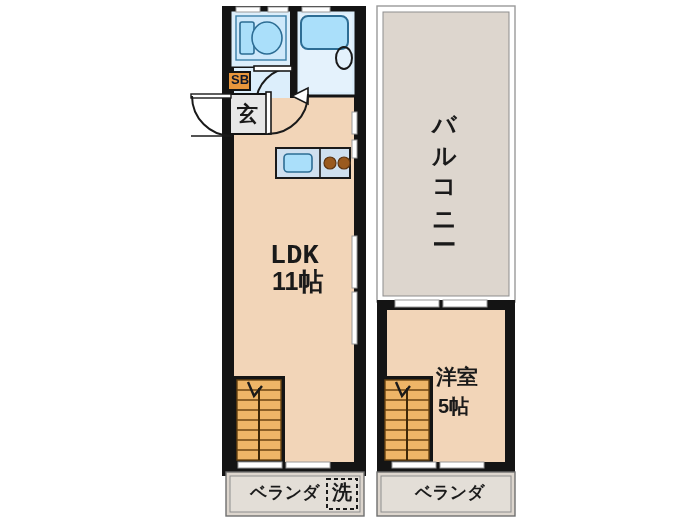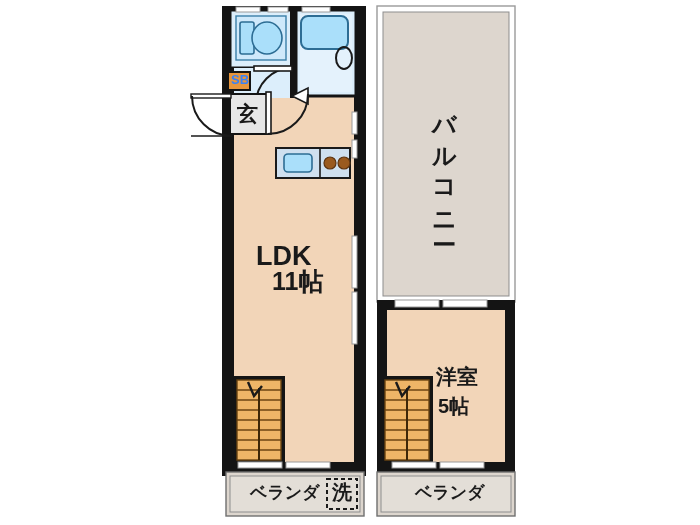--- a/index.html
+++ b/index.html
@@ -132,27 +132,27 @@
     <rect x="387" y="462" width="118" height="8" fill="#141414"></rect>
     <rect x="392" y="462" width="44" height="6" fill="#ffffff" stroke="#9a9a9a" stroke-width="1"></rect>
     <rect x="440" y="462" width="44" height="6" fill="#ffffff" stroke="#9a9a9a" stroke-width="1"></rect>
 
     <rect x="377" y="472" width="138" height="44" fill="#ddd6ce" stroke="#6f6f6f" stroke-width="1.4"></rect>
     <rect x="381" y="476" width="130" height="36" fill="#e3ded7" stroke="#8d8d8d" stroke-width="1"></rect>
   </g>
 
 </svg>
 
-<div class="lbl" style="left:256px;top:242px;font-size:27px;">LDK</div>
+<div class="lbl" style="left:270px;top:242px;font-size:27px;font-family:Liberation Mono, monospace;">LDK</div>
 <div class="lbl" style="left:272px;top:268px;font-size:25px;">11帖</div>
 
 <div class="lbl vert" style="left:432px;top:98px;font-size:24px;letter-spacing:6px;">バルコニー</div>
 
 <div class="lbl" style="left:436px;top:366px;font-size:21px;font-family:Liberation Serif, serif;">洋室</div>
 <div class="lbl" style="left:438px;top:396px;font-size:20px;">5帖</div>
 
 <div class="lbl" style="left:250px;top:484px;font-size:17px;">ベランダ</div>
 <div class="lbl" style="left:332px;top:482px;font-size:20px;">洗</div>
 
 <div class="lbl" style="left:415px;top:484px;font-size:17px;">ベランダ</div>
 
-<div class="lbl" style="left:231px;top:73px;font-size:13px;color:#3b82f6;">SB</div>
+<div class="lbl" style="left:231px;top:73px;font-size:13px;color:#0f172a;">SB</div>
 <div class="lbl" style="left:237px;top:103px;font-size:21px;">玄</div>
 
 </body></html>

